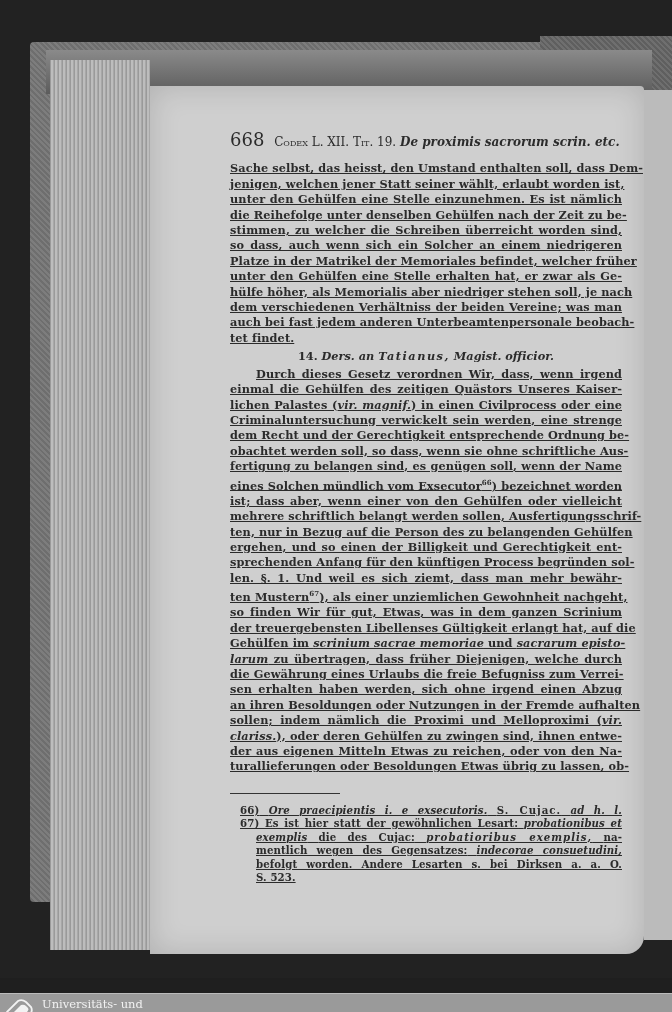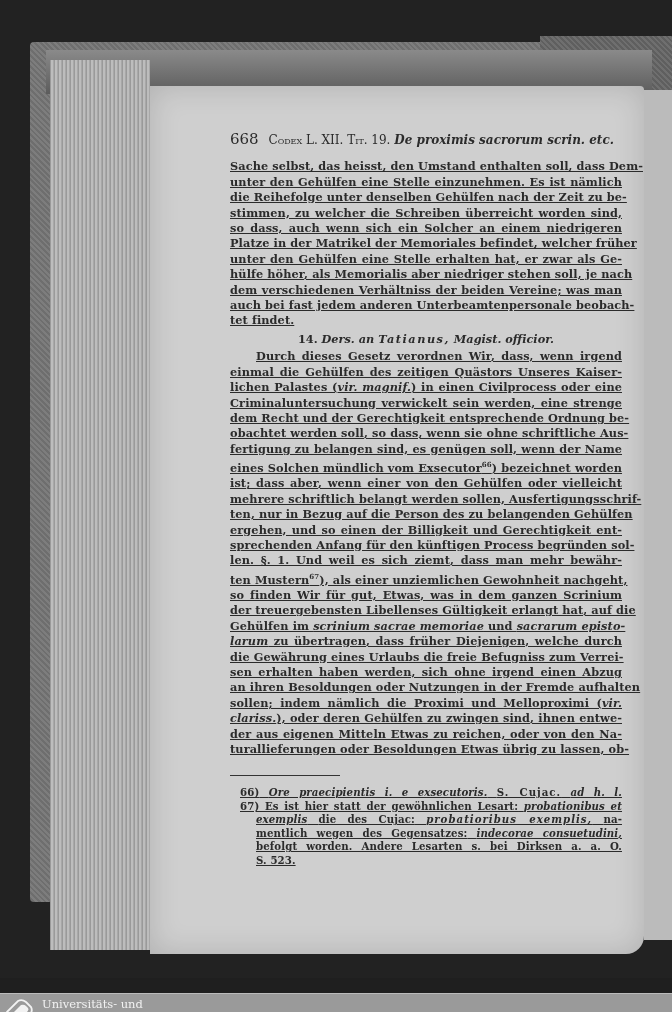--- a/index.html
+++ b/index.html
@@ -6,21 +6,21 @@
   body{width:672px;height:1012px;background:#1f1f1f;position:relative;overflow:hidden;font-family:"DejaVu Serif",serif;}
   .scan{position:absolute;left:0;top:0;width:672px;height:978px;background:#222;}
   .cover{position:absolute;left:30px;top:42px;width:520px;height:860px;background:repeating-linear-gradient(45deg,#7d7d7d 0 2px,#6e6e6e 2px 4px);border-radius:4px 0 0 4px;}
   .cover-right{position:absolute;left:540px;top:36px;width:132px;height:70px;background:repeating-linear-gradient(45deg,#6f6f6f 0 2px,#5f5f5f 2px 4px);border-radius:0 0 0 20px;}
   .page-block-top{position:absolute;left:46px;top:50px;width:606px;height:44px;background:linear-gradient(#8a8a8a,#5c5c5c);}
   .page-block-left{position:absolute;left:50px;top:60px;width:100px;height:890px;background:repeating-linear-gradient(90deg,#9a9a9a 0 1px,#bdbdbd 1px 3px,#a8a8a8 3px 4px);}
   .page{position:absolute;left:150px;top:86px;width:494px;height:868px;background:#cfcfcf;border-radius:0 4px 18px 0;box-shadow:inset 0 0 30px rgba(0,0,0,0.15);}
   .next-page{position:absolute;left:644px;top:90px;width:28px;height:850px;background:#bbb;}
   .page-inner{position:absolute;left:80px;top:46px;width:392px;color:#2b2b2b;font-size:11.3px;line-height:15.4px;}
   .header{font-size:12px;margin-bottom:11px;white-space:nowrap;}
-  .header .num{font-size:15px;margin-right:6px;}
+  .header .num{font-size:18px;margin-right:6px;}
   .header .codex{font-weight:normal;font-variant:small-caps;margin-right:0;}
   .header .title{font-style:italic;font-weight:bold;}
   .line{display:block;text-align:justify;text-align-last:justify;white-space:nowrap;font-weight:bold;letter-spacing:0.1px;text-decoration:underline;}
   .line.last{text-align-last:left;}
   .section-title{text-align:center;font-weight:bold;margin:3px 0 2px 0;}
   .section-title .it{font-style:italic;}
   .indent{padding-left:26px;}
   i{font-style:italic;}
   .rule{width:110px;border-top:1px solid #333;margin:18px 0 10px 0;}
   .fn{font-size:10.2px;line-height:13.5px;font-weight:bold;}
@@ -43,20 +43,21 @@
     <div class="page-inner">
 
       <div class="header">
         <span class="num">668</span>
         <span class="codex">Codex L. XII. Tit. 19.</span>
         <span class="title">De proximis sacrorum scrin. etc.</span>
       </div>
 
       <div>
         <span class="line">Sache selbst, das heisst, den Umstand enthalten soll, dass Dem-</span>
+        <span class="line">jenigen, welchen jener Statt seiner wählt, erlaubt worden ist,</span>
         <span class="line">unter den Gehülfen eine Stelle einzunehmen. Es ist nämlich</span>
         <span class="line">die Reihefolge unter denselben Gehülfen nach der Zeit zu be-</span>
         <span class="line">stimmen, zu welcher die Schreiben überreicht worden sind,</span>
         <span class="line">so dass, auch wenn sich ein Solcher an einem niedrigeren</span>
         <span class="line">Platze in der Matrikel der Memoriales befindet, welcher früher</span>
         <span class="line">unter den Gehülfen eine Stelle erhalten hat, er zwar als Ge-</span>
         <span class="line">hülfe höher, als Memorialis aber niedriger stehen soll, je nach</span>
         <span class="line">dem verschiedenen Verhältniss der beiden Vereine; was man</span>
         <span class="line">auch bei fast jedem anderen Unterbeamtenpersonale beobach-</span>
         <span class="line last">tet findet.</span>

